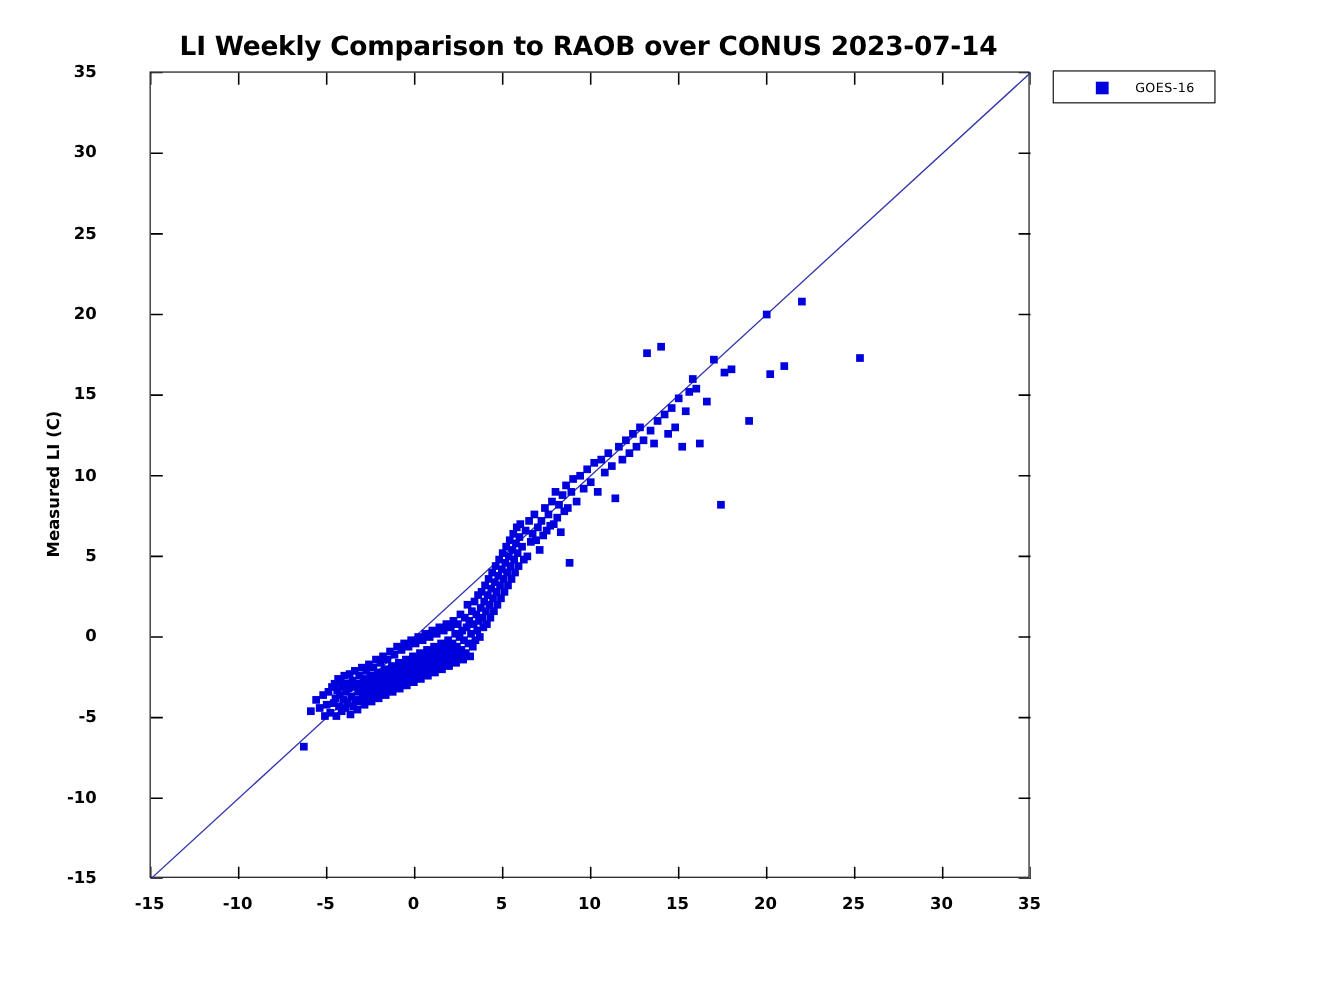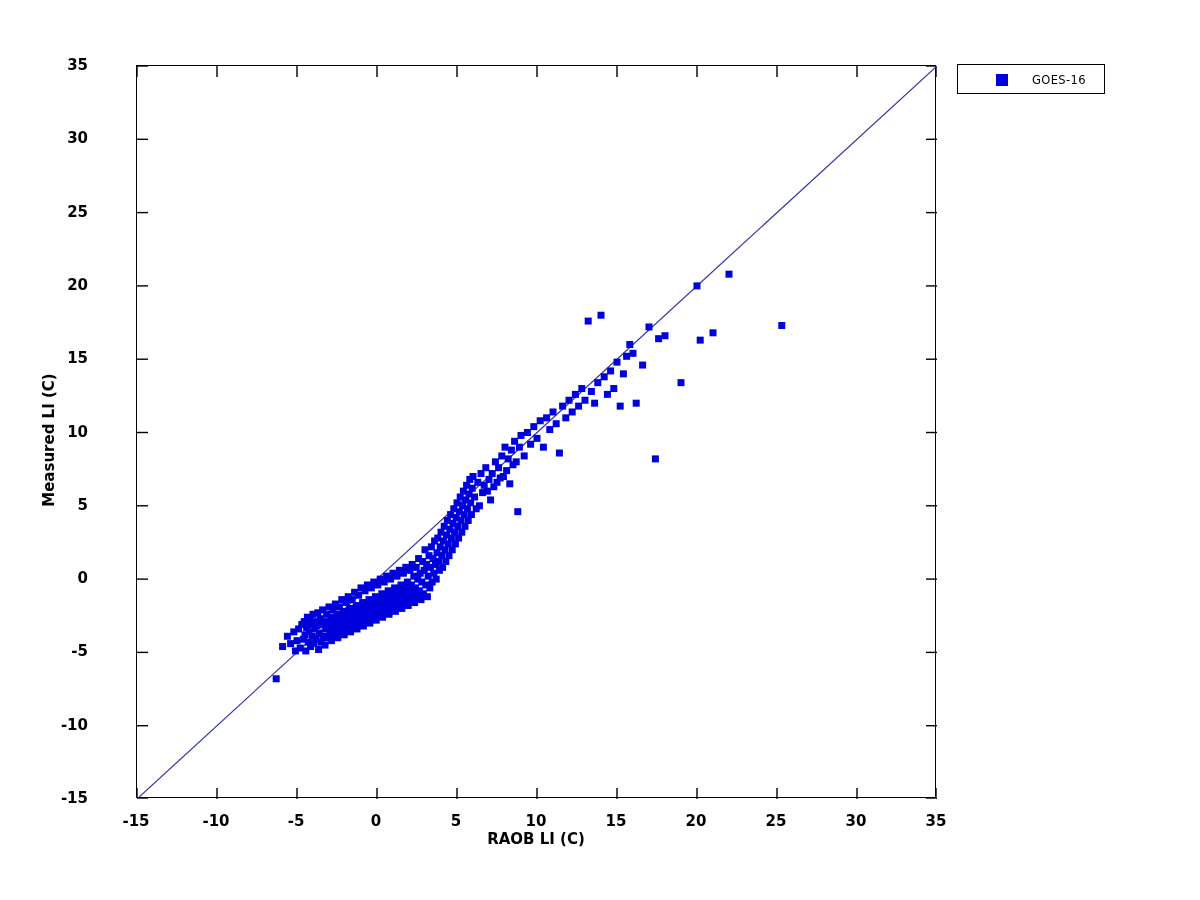--- a/index.html
+++ b/index.html
@@ -59,20 +59,21 @@
   #legend-label{
     position:absolute; left:66px; top:8px; width:70px; text-align:center;
     font-size:11.5px; font-weight:normal; color:#000; letter-spacing:0.4px;
   }
 </style>
 </head>
 <body>
 
 <div id="stage">
 
+  <div id="chart-title">LI Weekly Comparison to RAOB over CONUS 2023-07-14</div>
 
   <div class="stat" id="stat-bias">GOES-16 Bias = -0.29219</div>
   <div class="stat" id="stat-std">GOES-16 StD = 1.6713</div>
   <div class="stat" id="stat-rms">GOES-16 RMS = 1.6967</div>
   <div class="stat" id="stat-n">Sample Size = 543</div>
   <div class="stat" id="stat-mean">Mean RAOB = 1.8083</div>
 
   <div id="plot-frame">
     <svg id="plot-canvas" viewBox="0 0 800 733">
         <line x1="0" y1="733" x2="0" y2="722" stroke="#000" stroke-width="1.4"></line>
@@ -445,21 +446,20 @@
       <div class="xtick-label" style="left: 376px; top: 812px;">0</div>
       <div class="xtick-label" style="left: 456px; top: 812px;">5</div>
       <div class="xtick-label" style="left: 536px; top: 812px;">10</div>
       <div class="xtick-label" style="left: 616px; top: 812px;">15</div>
       <div class="xtick-label" style="left: 696px; top: 812px;">20</div>
       <div class="xtick-label" style="left: 776px; top: 812px;">25</div>
       <div class="xtick-label" style="left: 856px; top: 812px;">30</div>
       <div class="xtick-label" style="left: 936px; top: 812px;">35</div>
     </div>
 
-  <div id="xaxis-title">RAOB LI (C)</div>
   <div id="yaxis-title">Measured LI (C)</div>
 
   <div id="legend">
     <svg id="legend-swatch" viewBox="0 0 12 12">
       <rect x="0" y="0" width="12" height="12" fill="#0000DD"></rect>
     </svg>
     <div id="legend-label">GOES-16</div>
   </div>
 
 </div>

